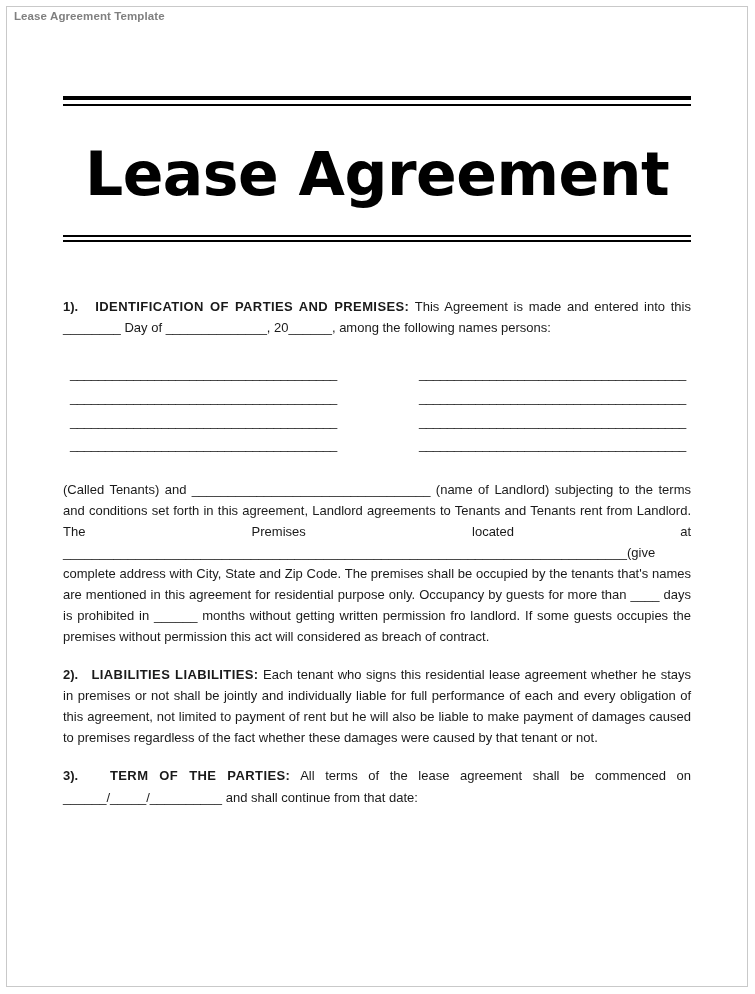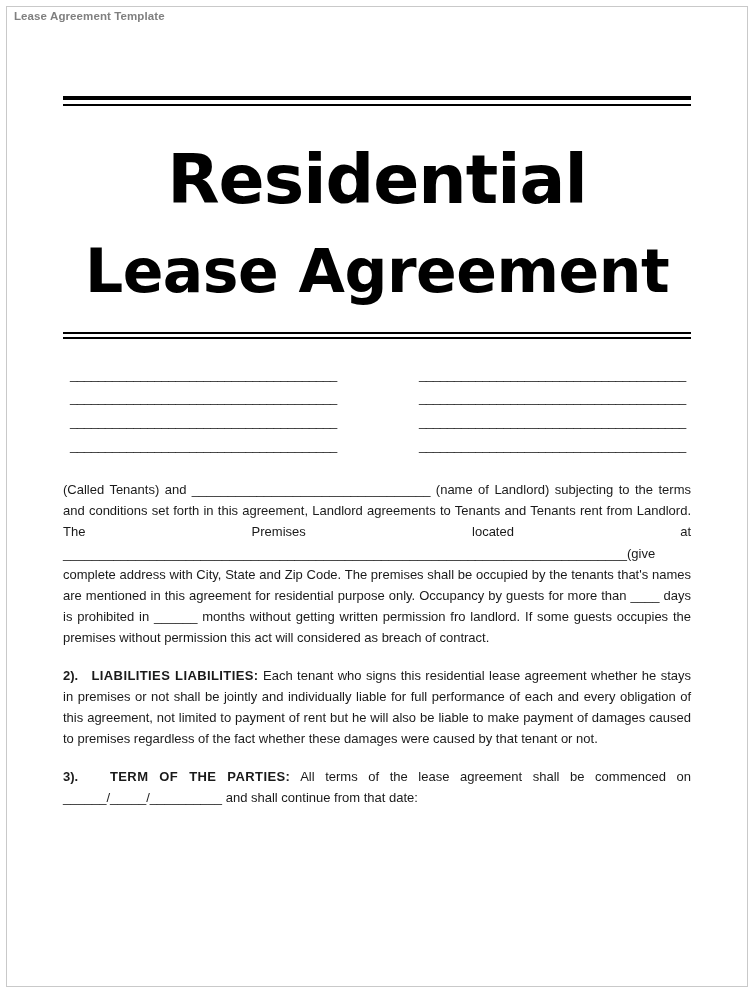--- a/index.html
+++ b/index.html
@@ -134,30 +134,36 @@
 
   <div class="content">
 
     <div class="rule-group-top">
       <div class="rule-thick"></div>
       <div class="gap-4"></div>
       <div class="rule-thin"></div>
     </div>
 
     <div class="title-block">
-      <div class="title-line">Residential</div>
       <div class="title-line second">Lease Agreement</div>
     </div>
 
     <div>
       <div class="rule-thin"></div>
       <div class="gap-3"></div>
       <div class="rule-thin"></div>
     </div>
 
+    <p class="body-text section-first">
+      <span class="sec-num">1).</span>
+      <span>&nbsp; </span>
+      <span class="sec-head">IDENTIFICATION OF PARTIES AND PREMISES:</span>
+      <span> </span>
+      <span>This Agreement is made and entered into this ________ Day of ______________, 20______, among the following names persons:</span>
+    </p>
 
     <div class="names-grid">
       <div class="names-col">
         <div class="name-line">______________________________________</div>
         <div class="name-line">______________________________________</div>
         <div class="name-line">______________________________________</div>
         <div class="name-line">______________________________________</div>
       </div>
       <div class="names-col">
         <div class="name-line">______________________________________</div>

